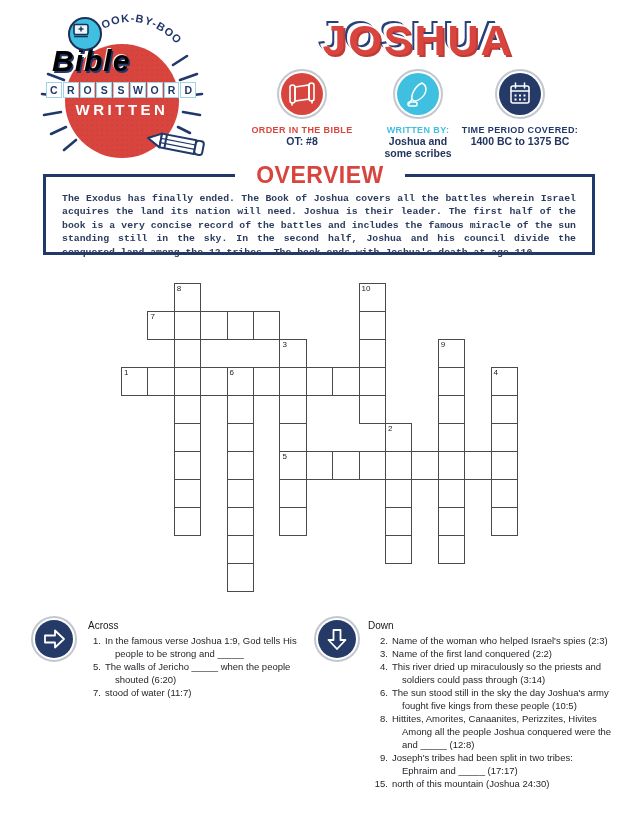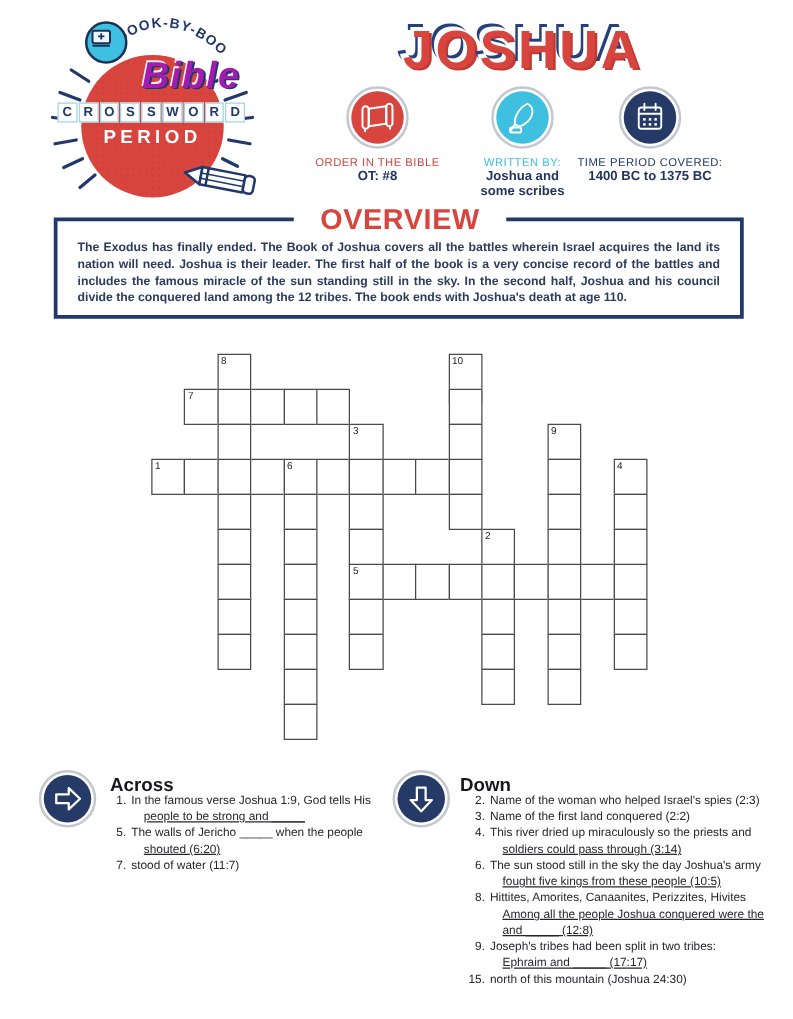--- a/index.html
+++ b/index.html
@@ -2,68 +2,68 @@
 <html><head>
 <meta charset="utf-8">
 <style>
   html,body{margin:0;padding:0;background:#fff;}
   .page{position:relative;width:634px;height:815px;background:#ffffff;overflow:hidden;
         font-family:"Liberation Sans",sans-serif;}
 
   
   .logo{position:absolute;left:36px;top:4px;width:176px;height:166px;}
   .logo svg{position:absolute;left:0;top:0;}
-  .logo-bible{position:absolute;left:16px;top:40px;width:140px;text-align:right;
-    font-size:30px;font-weight:800;font-style:italic;color:#a21caf;letter-spacing:1px;
+  .logo-bible{position:absolute;left:16px;top:40px;width:140px;text-align:left;
+    font-size:30px;font-weight:800;font-style:italic;color:#000000;letter-spacing:1px;
     text-shadow:1.5px 1.5px 0 #21386b, -1px -1px 0 rgba(255,255,255,.9);}
   .logo-tiles{position:absolute;left:10px;top:78px;width:156px;display:flex;gap:1px;}
   .tile{width:15.8px;height:16px;background:#fff;border:1px solid #9ed3e8;box-sizing:border-box;
     display:flex;align-items:center;justify-content:center;font-size:10.5px;font-weight:800;color:#21386b;}
   .logo-puzzles{position:absolute;left:16px;top:97px;width:140px;text-align:center;
     font-size:15px;font-weight:800;color:#ffffff;letter-spacing:3.5px;}
   .book-badge{position:absolute;left:32px;top:13px;width:30px;height:30px;border-radius:50%;
     background:#3fc0e0;border:2px solid #1d3059;display:flex;align-items:center;justify-content:center;}
 
   
   .title{position:absolute;left:287px;top:16px;width:262px;text-align:center;
     font-size:43px;font-weight:800;letter-spacing:2px;color:#d8453e;
     text-shadow:-3px -3px 0 #ffffff,-5px -5px 0 #28407a,2px 2px 0 #c23a33;}
 
   
   .info-card{position:absolute;width:150px;text-align:center;}
   .ring{display:inline-block;border:2px solid #c3c7cf;border-radius:50%;padding:2px;}
   .info-circle{width:42px;height:42px;border-radius:50%;display:flex;align-items:center;justify-content:center;}
-  .info-label{margin-top:6px;font-size:9px;font-weight:400;letter-spacing:.4px;}
+  .info-label{margin-top:6px;font-size:9px;font-weight:700;letter-spacing:.4px;}
   .info-value{font-size:10.5px;font-weight:800;color:#22355e;line-height:12px;}
 
   
   .overview-heading{position:absolute;left:235px;top:162px;width:170px;text-align:center;
     background:#fff;z-index:2;font-size:23px;font-weight:800;letter-spacing:.5px;color:#d8453e;}
   .overview-box{position:absolute;left:43px;top:174px;width:552px;height:81px;
     border:3px solid #21386b;box-sizing:border-box;}
   .overview-text{position:absolute;left:16px;right:16px;top:15px;margin:0;
-    font-size:9.8px;font-weight:700;line-height:13.4px;color:#2b3c5e;text-align:justify;}
+    font-size:9.8px;font-weight:700;line-height:13.4px;color:#2b3c5e;text-align:justify;font-family:Liberation Mono, monospace;}
 
   
   .cell{position:absolute;background:#fff;border:1px solid #4a4a4a;box-sizing:border-box;}
   .cellnum{position:absolute;left:2px;top:1px;font-size:8px;line-height:8px;color:#222;}
 
   
   .clue-icon{position:absolute;}
   .clue-icon .ring{border-color:#c3c7cf;}
   .clue-circle{width:38px;height:38px;border-radius:50%;background:#253a66;
     display:flex;align-items:center;justify-content:center;}
-  .clue-heading{position:absolute;font-size:15px;font-weight:700;color:#17171f;text-align:center;}
+  .clue-heading{position:absolute;font-size:10px;font-weight:400;color:#17171f;text-align:center;}
   .clue-list{position:absolute;font-size:9.5px;line-height:13px;color:#26262c;}
   .clue-item{display:flex;}
   .clue-num{text-align:right;margin-right:4px;flex:none;}
   .across .clue-num{width:13px;}
   .down .clue-num{width:20px;}
   .clue-lines{flex:1;}
-  .clue-line + .clue-line{padding-left:10px;text-decoration:underline;}
+  .clue-line + .clue-line{padding-left:10px;}
 </style>
 </head>
 <body>
 
 <div class="page">
 
   <div class="logo">
     <svg width="176" height="166" viewBox="0 0 176 166">
       <defs>
         <pattern id="dots" width="5" height="5" patternUnits="userSpaceOnUse">
@@ -107,21 +107,21 @@
       <span class="tile">C</span>
       <span class="tile">R</span>
       <span class="tile">O</span>
       <span class="tile">S</span>
       <span class="tile">S</span>
       <span class="tile">W</span>
       <span class="tile">O</span>
       <span class="tile">R</span>
       <span class="tile">D</span>
     </div>
-    <div class="logo-puzzles">PERIOD</div>
+    <div class="logo-puzzles">WRITTEN</div>
     <div class="book-badge">
       <svg width="22" height="22" viewBox="-11 -11 22 22">
         <rect x="-7" y="-5.5" width="14" height="10" rx="1.5" fill="#eaf8fd" stroke="#1d3059" stroke-width="1.6"></rect>
         <line x1="0" y1="-3.5" x2="0" y2="1.5" stroke="#1d3059" stroke-width="1.4"></line>
         <line x1="-2.5" y1="-1" x2="2.5" y2="-1" stroke="#1d3059" stroke-width="1.4"></line>
         <line x1="-7" y1="6.5" x2="7" y2="6.5" stroke="#1d3059" stroke-width="1.6"></line>
       </svg>
     </div>
   </div>
 

